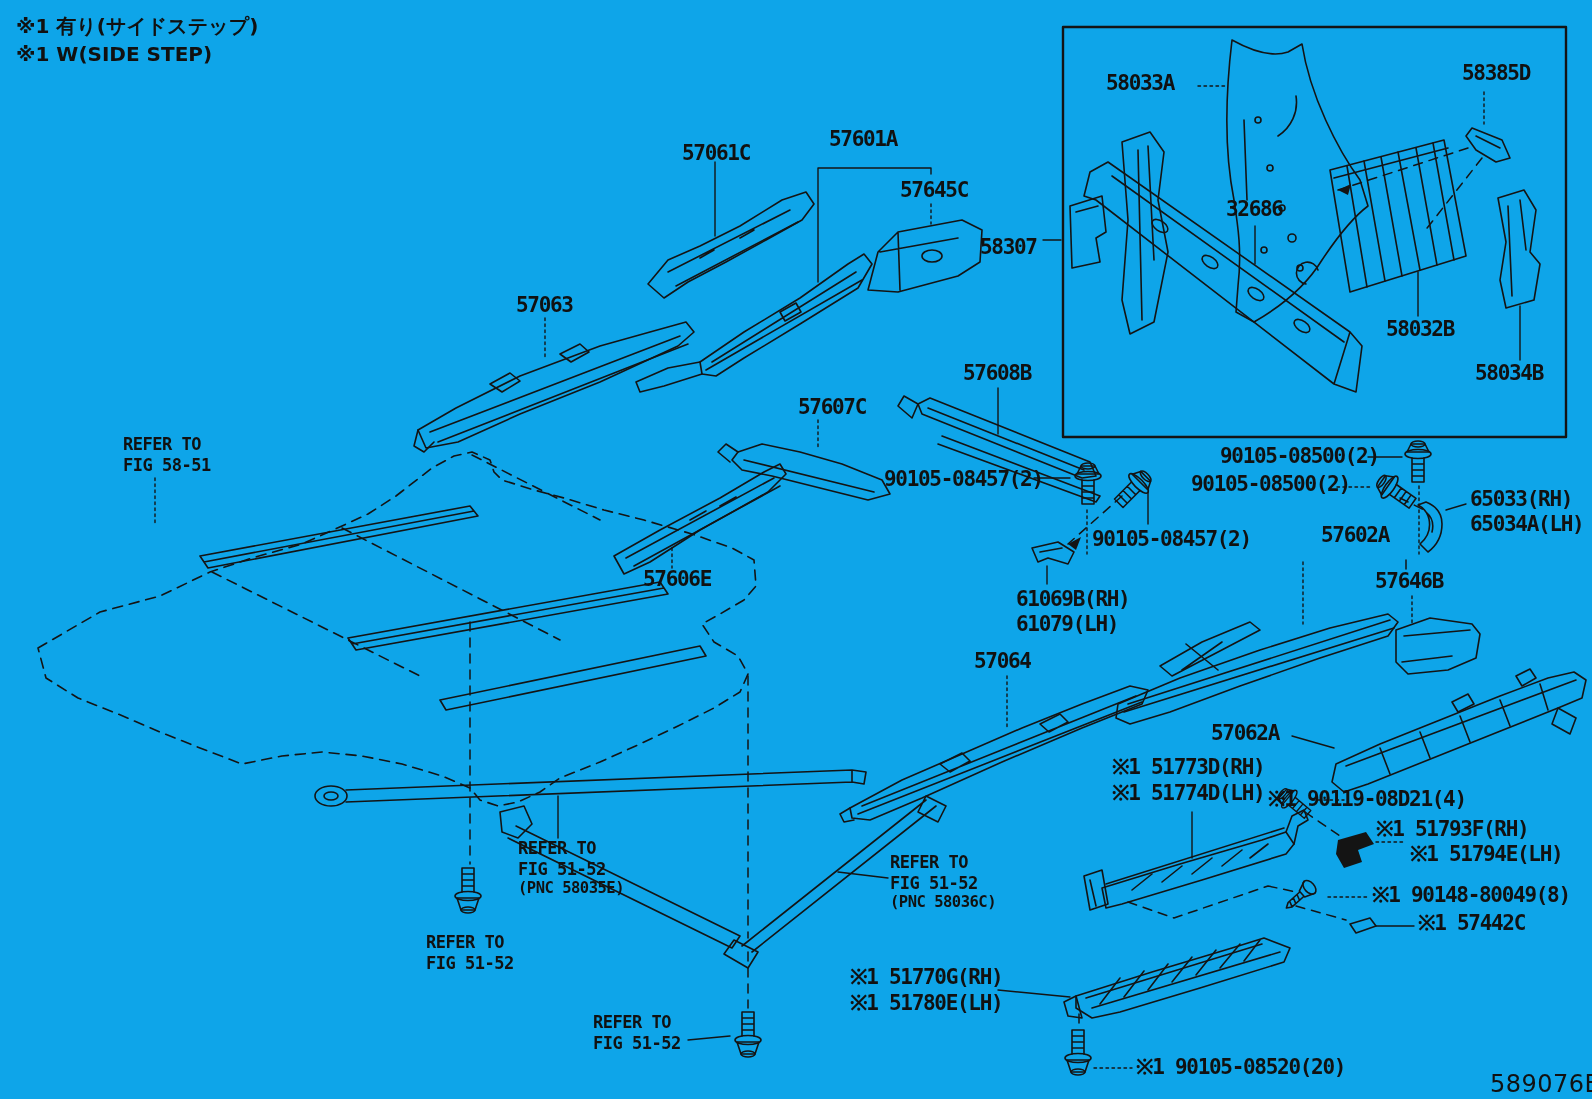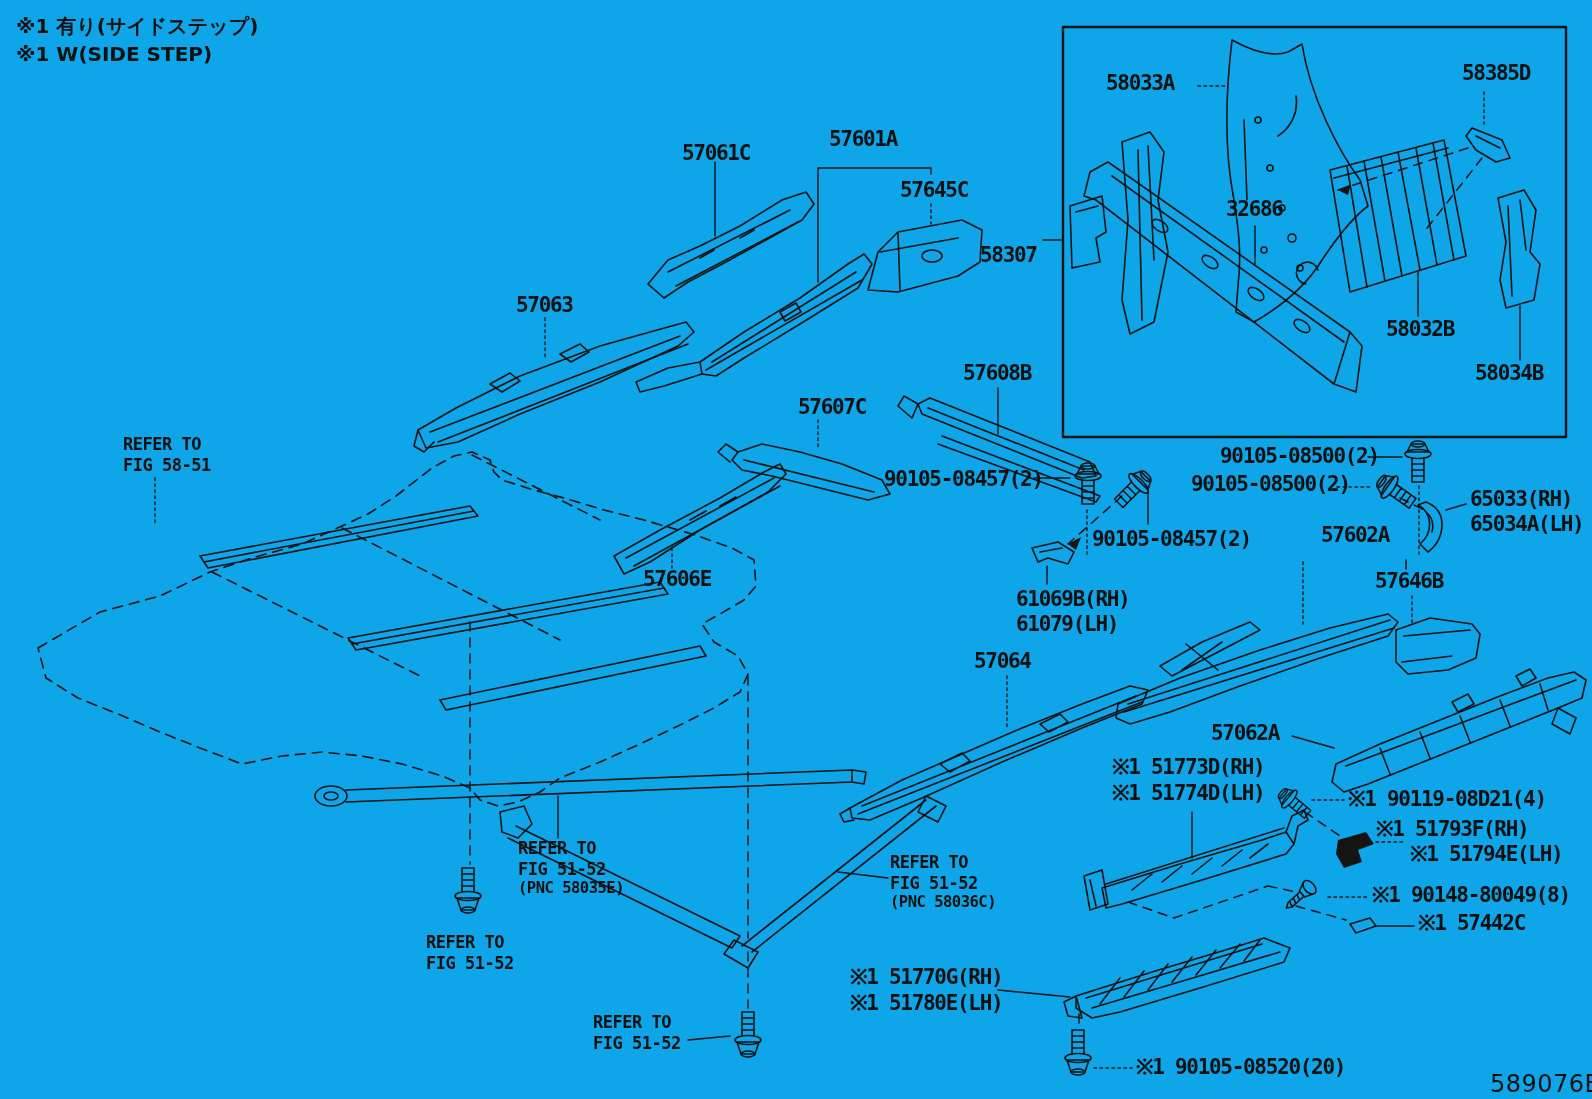--- a/index.html
+++ b/index.html
@@ -283,21 +283,21 @@
 </svg>
 
 <div class="pl note" style="left:16px;top:16px">※1 有り(サイドステップ)</div>
 <div class="pl note" style="left:16px;top:44px">※1 W(SIDE STEP)</div>
 
 <div class="pl" style="left:682px;top:142px">57061C</div>
 <div class="pl" style="left:829px;top:128px">57601A</div>
 <div class="pl" style="left:900px;top:179px">57645C</div>
 <div class="pl" style="left:1106px;top:72px">58033A</div>
 <div class="pl" style="left:1462px;top:62px">58385D</div>
-<div class="pl" style="left:980px;top:244px">58307</div>
+<div class="pl" style="left:980px;top:236px">58307</div>
 <div class="pl" style="left:1226px;top:198px">32686</div>
 <div class="pl" style="left:1386px;top:318px">58032B</div>
 <div class="pl" style="left:1475px;top:362px">58034B</div>
 <div class="pl" style="left:516px;top:294px">57063</div>
 <div class="pl" style="left:963px;top:362px">57608B</div>
 <div class="pl" style="left:798px;top:396px">57607C</div>
 <div class="pl" style="left:884px;top:468px">90105-08457(2)</div>
 <div class="pl" style="left:1092px;top:528px">90105-08457(2)</div>
 <div class="pl" style="left:1220px;top:445px">90105-08500(2)</div>
 <div class="pl" style="left:1191px;top:473px">90105-08500(2)</div>
@@ -305,21 +305,21 @@
 <div class="pl" style="left:1470px;top:513px">65034A(LH)</div>
 <div class="pl" style="left:1321px;top:524px">57602A</div>
 <div class="pl" style="left:1375px;top:570px">57646B</div>
 <div class="pl" style="left:643px;top:568px">57606E</div>
 <div class="pl" style="left:1016px;top:588px">61069B(RH)</div>
 <div class="pl" style="left:1016px;top:613px">61079(LH)</div>
 <div class="pl" style="left:974px;top:650px">57064</div>
 <div class="pl" style="left:1211px;top:722px">57062A</div>
 <div class="pl" style="left:1112px;top:756px">※1 51773D(RH)</div>
 <div class="pl" style="left:1112px;top:782px">※1 51774D(LH)</div>
-<div class="pl" style="left:1348px;top:788px">※1 90119-08D21(4)</div>
+<div class="pl" style="left:1268px;top:788px">※1 90119-08D21(4)</div>
 <div class="pl" style="left:1376px;top:818px">※1 51793F(RH)</div>
 <div class="pl" style="left:1410px;top:843px">※1 51794E(LH)</div>
 <div class="pl" style="left:1372px;top:884px">※1 90148-80049(8)</div>
 <div class="pl" style="left:1418px;top:912px">※1 57442C</div>
 <div class="pl" style="left:850px;top:966px">※1 51770G(RH)</div>
 <div class="pl" style="left:850px;top:992px">※1 51780E(LH)</div>
 <div class="pl" style="left:1136px;top:1056px">※1 90105-08520(20)</div>
 
 <div class="pl ref" style="left:123px;top:434px">
   <span>REFER TO</span>

